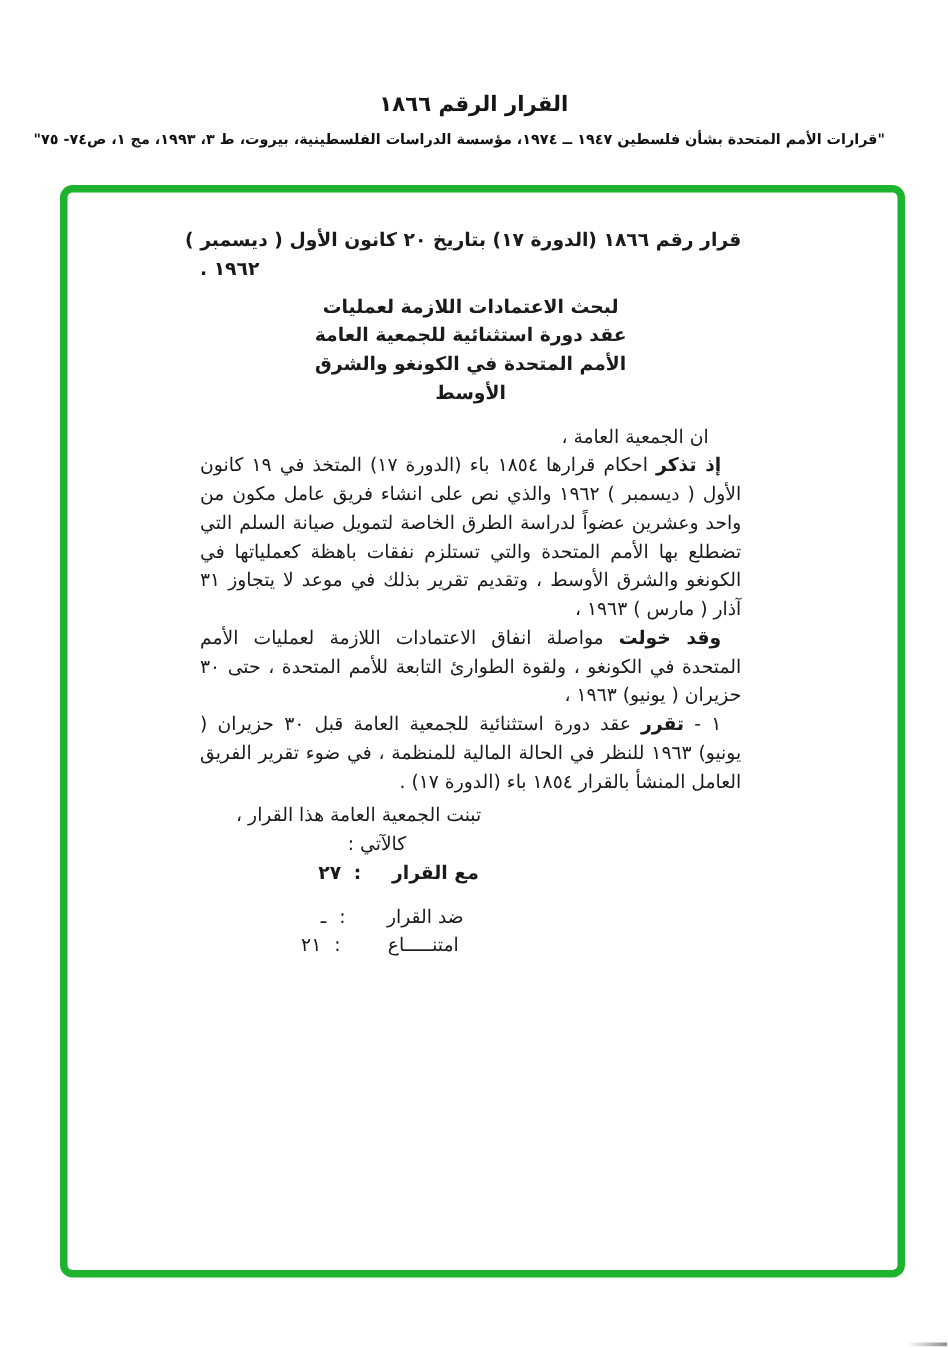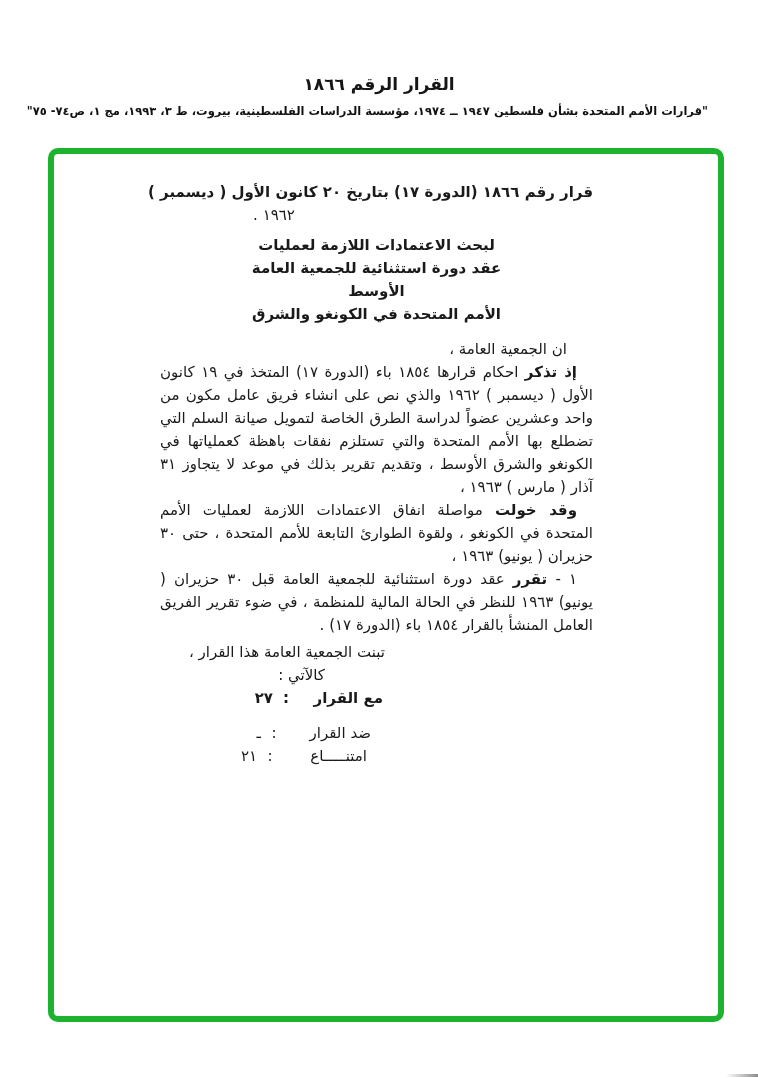--- a/index.html
+++ b/index.html
@@ -18,21 +18,21 @@
   .frame{
     position:absolute;left:48px;top:148px;width:676px;height:874px;
     box-sizing:border-box;border:6px solid #1db32f;border-radius:10px;
     background:transparent;
   }
   .doc{
     position:absolute;top:168px;right:165px;width:433px;
     direction:rtl;text-align:justify;font-size:15px;line-height:23px;color:#1a1a1a;margin-top:13px;
   }
   .intro-l1{font-weight:bold;text-align:right;white-space:nowrap;}
-  .intro-l2{font-weight:normal;text-align:center;padding-right:205px;white-space:nowrap;}
+  .intro-l2{font-weight:bold;text-align:left;padding-right:205px;white-space:nowrap;}
   .doc-title{margin-top:7px;text-align:center;font-weight:bold;}
   .salutation{margin-top:12px;padding-right:26px;font-weight:normal;text-align:right;}
   .body-para{margin:0;text-indent:16px;}
   .body-para b{font-weight:bold;}
   .adopt-line{white-space:nowrap;text-align:right;}
   .adopt-1{margin-top:4px;padding-right:208px;}
   .adopt-2{padding-right:210px;}
   .adopt-3{padding-right:268px;}
   .vote-row{display:flex;align-items:baseline;white-space:nowrap;}
   .vote-row .vote-label{min-width:84px;}
@@ -57,22 +57,22 @@
   <div class="frame"></div>
 
   <div class="doc">
 
     <div class="intro-l1">قرار رقم ١٨٦٦ (الدورة ١٧) بتاريخ ٢٠ كانون الأول ( ديسمبر )</div>
     <div class="intro-l2">١٩٦٢ .</div>
 
     <div class="doc-title">
       <div>لبحث الاعتمادات اللازمة لعمليات</div>
       <div>عقد دورة استثنائية للجمعية العامة</div>
+      <div>الأمم المتحدة في الكونغو والشرق</div>
       <div>الأوسط</div>
-      <div>الأمم المتحدة في الكونغو والشرق</div>
     </div>
 
     <div class="salutation">ان الجمعية العامة ،</div>
 
     <p class="body-para"><b>إذ تذكر</b><span> احكام قرارها ١٨٥٤ باء (الدورة ١٧) المتخذ في ١٩ كانون الأول ( ديسمبر ) ١٩٦٢ والذي نص على انشاء فريق عامل مكون من واحد وعشرين عضواً لدراسة الطرق الخاصة لتمويل صيانة السلم التي تضطلع بها الأمم المتحدة والتي تستلزم نفقات باهظة كعملياتها في الكونغو والشرق الأوسط ، وتقديم تقرير بذلك في موعد لا يتجاوز ٣١ آذار ( مارس ) ١٩٦٣ ،</span></p>
 
     <p class="body-para"><b>وقد خولت</b><span> مواصلة انفاق الاعتمادات اللازمة لعمليات الأمم المتحدة في الكونغو ، ولقوة الطوارئ التابعة للأمم المتحدة ، حتى ٣٠ حزيران ( يونيو) ١٩٦٣ ،</span></p>
 
     <p class="body-para"><span>١ - </span><b>تقرر</b><span> عقد دورة استثنائية للجمعية العامة قبل ٣٠ حزيران ( يونيو) ١٩٦٣ للنظر في الحالة المالية للمنظمة ، في ضوء تقرير الفريق العامل المنشأ بالقرار ١٨٥٤ باء (الدورة ١٧) .</span></p>
 

